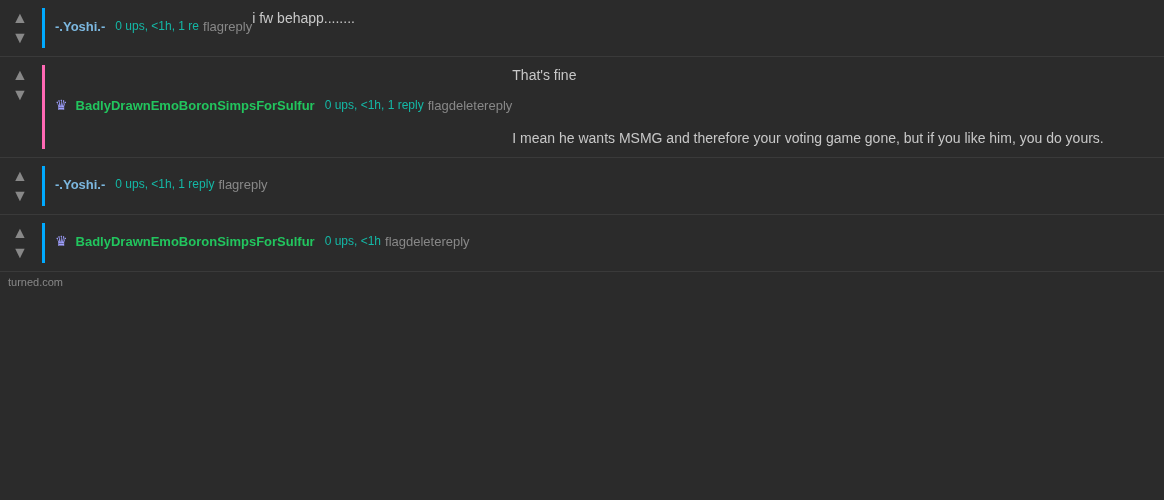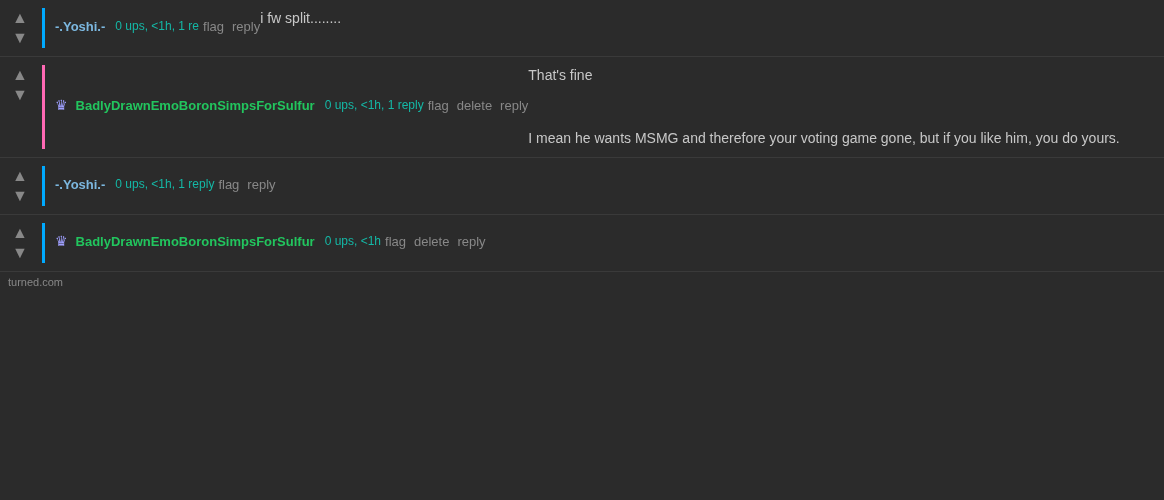--- a/index.html
+++ b/index.html
@@ -84,21 +84,21 @@
 
     .meta {
       color: #14b8a6;
       font-size: 12px;
       margin-left: 6px;
     }
 
     .actions {
       margin-left: auto;
       display: flex;
-      gap: 8px;
+      gap: 0;
       font-size: 13px;
     }
 
     .action-link {
       color: #888;
       cursor: pointer;
       text-decoration: none;
     }
 
     .comment-text {
@@ -141,21 +141,21 @@
       <div class="left-border"></div>
       <div class="comment-body">
         <div class="comment-header">
           <span class="username yoshi">-.Yoshi.-</span>
           <span class="meta">0 ups, &lt;1h, 1 re</span>
           <div class="actions">
             <span class="action-link">flag</span>
             <span class="action-link">reply</span>
           </div>
         </div>
-        <div class="comment-text">i fw split........</div>
+        <div class="comment-text">i fw behapp........</div>
       </div>
     </div>
     <div class="comment">
       <div class="vote-column">
         <button class="vote-btn">▲</button>
         <button class="vote-btn">▼</button>
       </div>
       <div class="left-border pink"></div>
       <div class="comment-body">
         <div class="comment-header">

